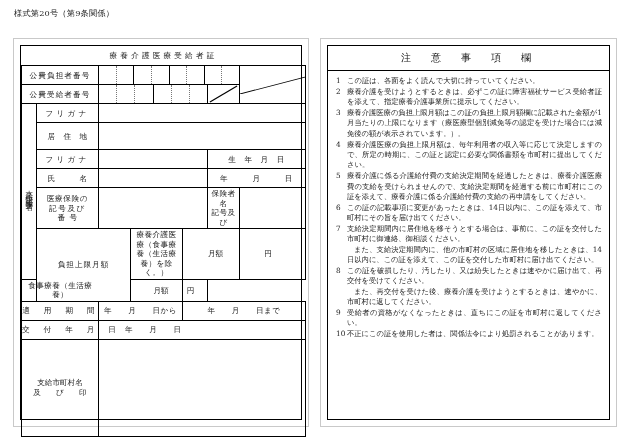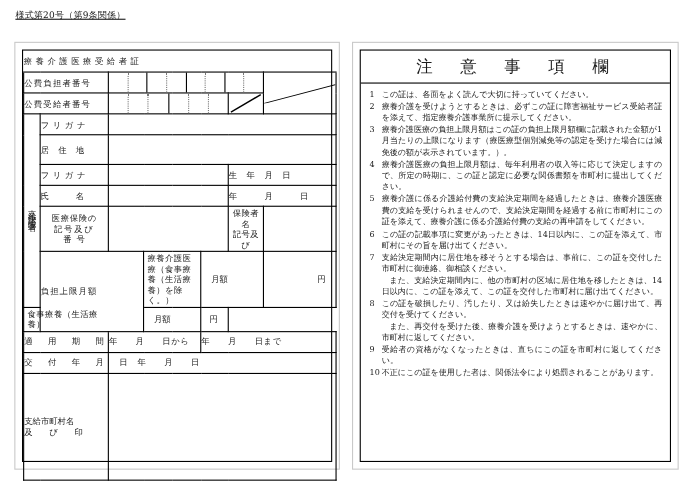--- a/index.html
+++ b/index.html
@@ -17,21 +17,20 @@
   }
 
   
   #form-number {
     position: absolute;
     left: 14px;
     top: 8px;
     font-size: 8.2px;
     letter-spacing: 0.2px;
     white-space: nowrap;
-    text-decoration: underline;
   }
 
   
   .panel {
     position: absolute;
     border: 1px solid #c9c9c9;
     background: #fff;
     box-sizing: border-box;
   }
   #panel-left  { left: 13px;  top: 38px; width: 296px; height: 389px; }
@@ -52,20 +51,21 @@
     width: 100%;
     height: 100%;
     border-collapse: collapse;
     table-layout: fixed;
   }
   table.frm td {
     border: 0.8px solid #000;
     font-size: 7.6px;
     padding: 0;
     vertical-align: middle;
+    text-align: center;
     line-height: 1.25;
   }
   td.noleft   { border-left: none; }
   td.noright  { border-right: none; }
   td.nobottom { border-bottom: none; }
 
   .title-cell {
     font-size: 9px;
     letter-spacing: 3.2px;
     padding: 5px 0 5px 0 !important;
@@ -145,21 +145,21 @@
   }
 
   .datelbl { letter-spacing: 0.5px; font-size: 7.6px; }
   .amt-left  { text-align: left;  padding-left: 9px !important; }
   .amt-right { text-align: right; padding-right: 9px !important; }
 
   .rowtall td { height: 18px; }
 
   
   #notes-title {
-    font-size: 15px;
+    font-size: 10px;
     letter-spacing: 5px;
     text-align: center;
     padding: 5px 0 5px 0;
     border-bottom: 0.9px solid #000;
   }
   #notes-body {
     padding: 5px 7px 0 8px;
   }
   .note {
     display: flex;

